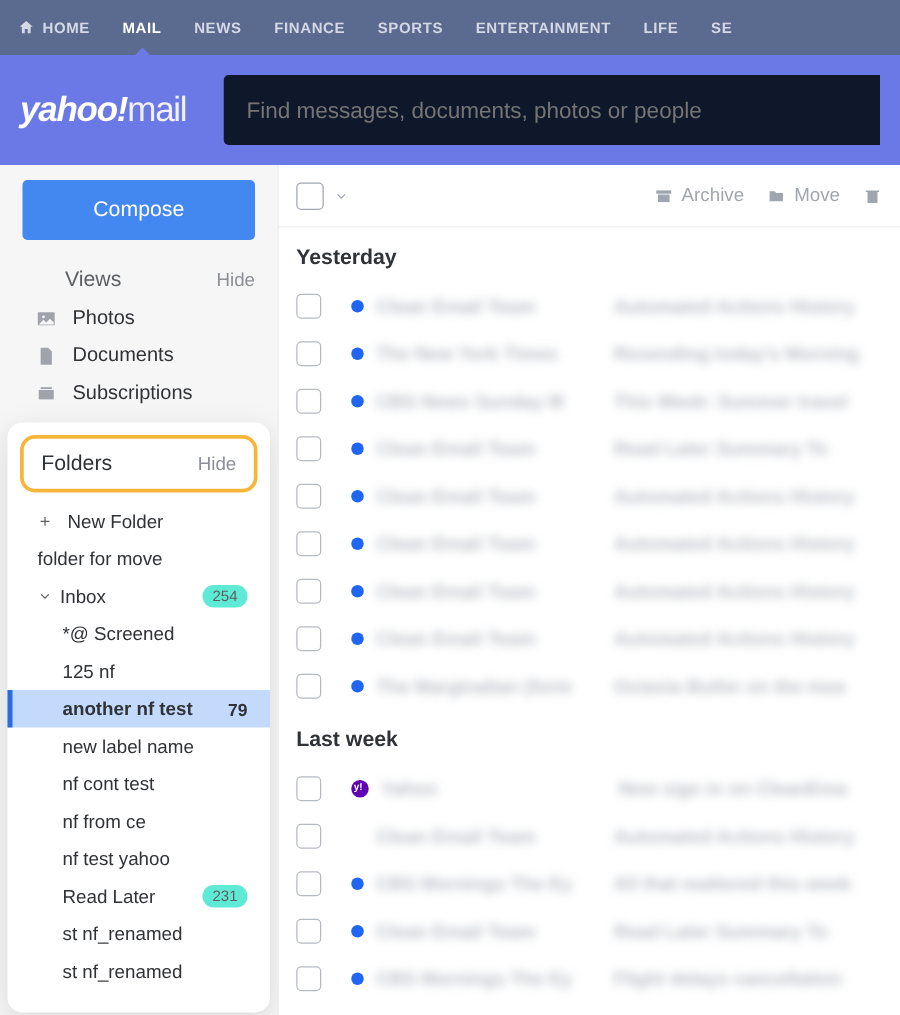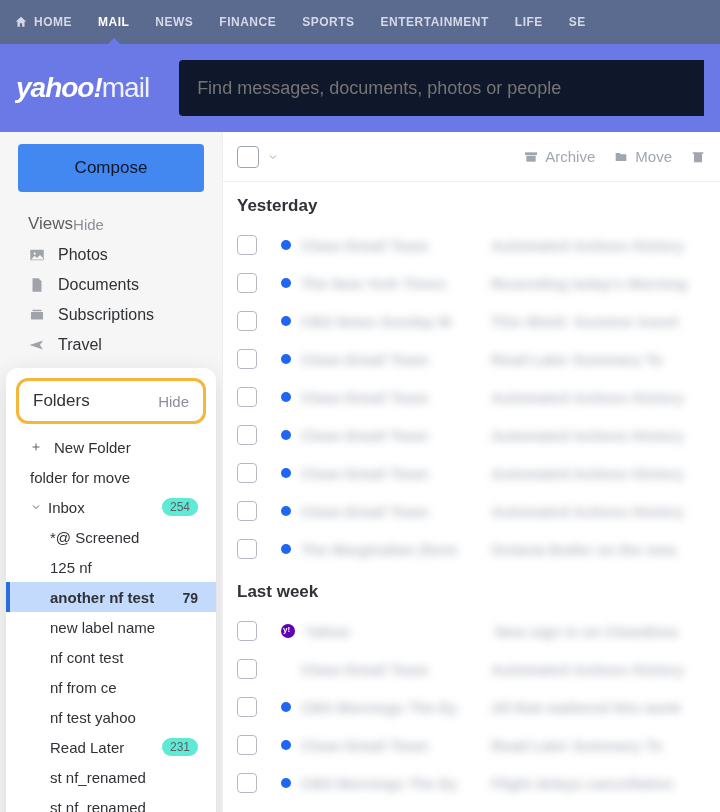--- a/index.html
+++ b/index.html
@@ -9,22 +9,22 @@
 .topnav .nav-item.active { color: #fff; position: relative; }
 .topnav .nav-item.active::after { content: ""; position: absolute; left: 50%; bottom: -1px; transform: translateX(-50%); border-left: 7px solid transparent; border-right: 7px solid transparent; border-bottom: 7px solid #6a79e6; }
 .home-icon { width: 14px; height: 14px; fill: #d5d9e6; }
 .header { background: #6a79e6; height: 88px; display: flex; align-items: center; padding: 0 16px; gap: 30px; }
 .logo { color: #fff; font-size: 28px; font-weight: 700; font-style: italic; letter-spacing: -1px; }
 .logo .mail { font-weight: 400; opacity: 0.9; font-style: normal; }
 .searchbox { flex: 1; background: #0f172a; height: 56px; border-radius: 4px 0 0 4px; display: flex; align-items: center; padding: 0 18px; }
 .searchbox input { border: none; background: transparent; font-size: 18px; color: #9298a6; width: 100%; outline: none; }
 .main { display: flex; height: calc(812px - 44px - 88px); }
 .sidebar { width: 223px; background: #f6f6f6; padding: 12px 0 0 0; border-right: 1px solid #eee; overflow: hidden; position: relative; }
-.compose { margin: 0 18px 16px 18px; background: #4387f0; color: #0f172a; height: 48px; border: none; border-radius: 4px; font-size: 17px; font-weight: 500; width: calc(100% - 36px); cursor: pointer; }
-.section-head { display: flex; align-items: center; padding: 6px 18px 6px 28px; font-size: 17px; color: #5c5f63; }
+.compose { margin: 0 18px 16px 18px; background: #4387f0; color: #ffffff; height: 48px; border: none; border-radius: 4px; font-size: 17px; font-weight: 500; width: calc(100% - 36px); cursor: pointer; }
+.section-head { display: flex; justify-content: space-between; align-items: center; padding: 6px 18px 6px 28px; font-size: 17px; color: #5c5f63; margin-left: 24px; }
 .section-head .title { font-weight: 400; }
 .section-head .hide { color: #8c9096; font-size: 15px; }
 .view-item { display: flex; align-items: center; gap: 12px; padding: 6px 18px 6px 28px; font-size: 16px; color: #2f3236; cursor: pointer; }
 .view-item svg { width: 18px; height: 18px; fill: #a0a4aa; flex-shrink: 0; }
 .folders-card { background: #fff; margin: 8px 6px 0 6px; border-radius: 12px; box-shadow: 0 6px 24px rgba(0,0,0,0.12); padding: 10px 0 18px 0; position: relative; }
 .folders-head-wrap { margin: 0 10px 8px 10px; }
 .folders-head { border: 3px solid #f5b63a; border-radius: 12px; display: flex; justify-content: space-between; align-items: center; padding: 10px 14px; font-size: 17px; color: #2f3236; background: #fff; }
 .folder-item { display: flex; align-items: center; justify-content: space-between; padding: 6px 18px 6px 24px; font-size: 15px; color: #2f3236; cursor: pointer; min-height: 30px; }
 .folder-item .left { display: flex; align-items: center; gap: 6px; }
 .folder-item .left svg { width: 12px; height: 12px; fill: #5c5f63; stroke: #5c5f63; }
@@ -113,26 +113,20 @@
         </svg>
       <span>Documents</span>
     </div>
     <div class="view-item">
       <svg viewBox="0 0 24 24">
           <rect x="4" y="8" width="16" height="10"></rect>
           <rect x="6" y="5" width="12" height="2"></rect>
         </svg>
       <span>Subscriptions</span>
     </div>
-    <div class="view-item">
-      <svg viewBox="0 0 24 24">
-          <path d="M2 12l18-6-4 6 4 6-18-6zm0 0h7"></path>
-        </svg>
-      <span>Travel</span>
-    </div>
 
     <div class="folders-card">
       <div class="folders-head-wrap">
         <div class="folders-head">
           <span>Folders</span>
           <span style="color:#8c9096;font-size:15px;">Hide</span>
         </div>
       </div>
       <div class="folder-item">
         <div class="left">

